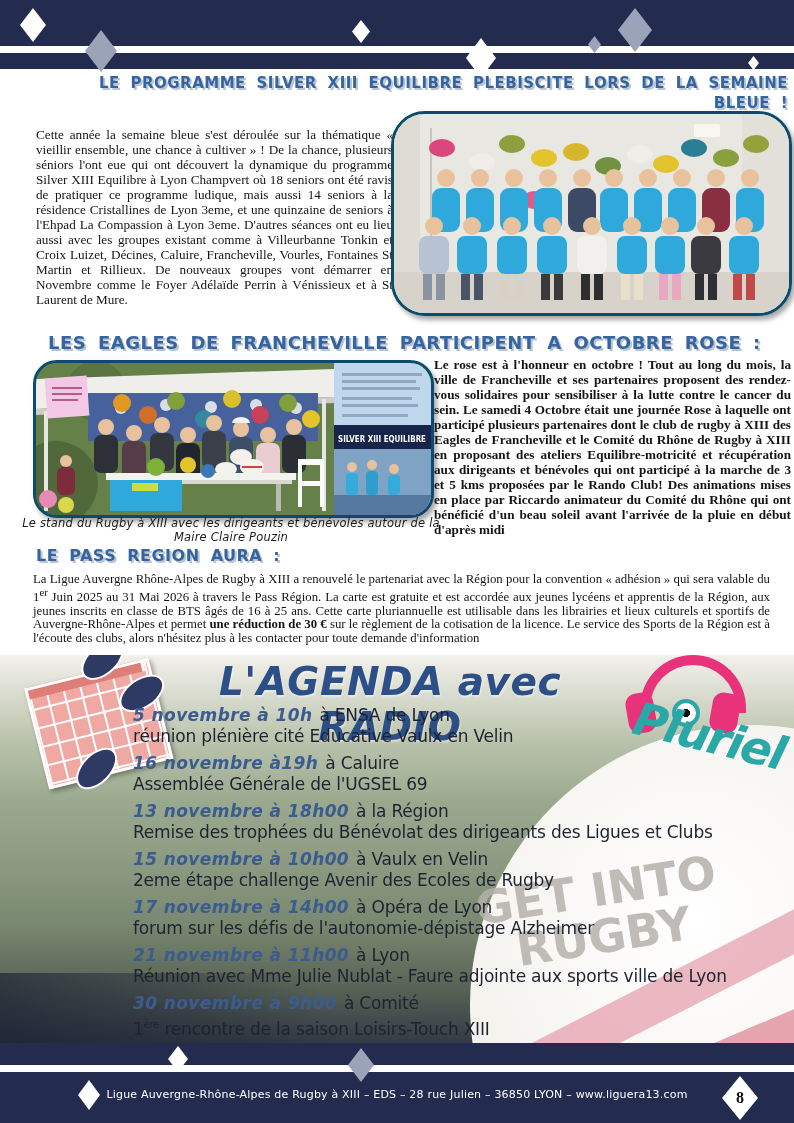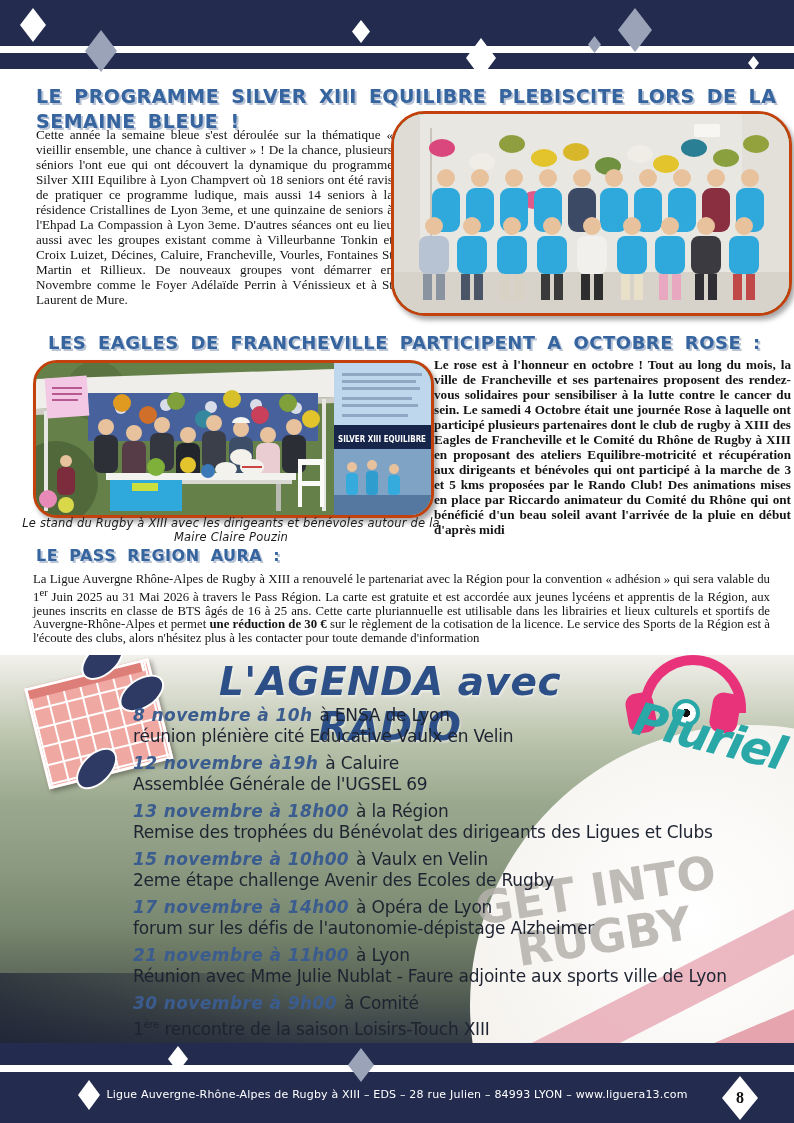--- a/index.html
+++ b/index.html
@@ -18,32 +18,32 @@
   .band-footer { top:1072px; height:51px; }
   .dia { position:absolute; clip-path:polygon(50% 0,100% 50%,50% 100%,0 50%); }
   .dia.white { background:#ffffff; }
   .dia.gray  { background:#9aa3b8; }
   
   .sec-title {
     position:absolute; font-family:"DejaVu Sans", sans-serif;
     font-weight:bold; color:#35649e; letter-spacing:.5px; word-spacing:5px;
     text-shadow:2px 2px 0 #b9c4d6; line-height:1.3;
   }
-  .title-1 { left:36px; top:84px; width:752px; font-size:19px; }
+  .title-1 { left:36px; top:74px; width:752px; font-size:15px;text-align:right; }
   .title-2 { left:36px; top:331px; width:752px; font-size:18px;margin-left:12px; }
   .title-3 { left:36px; top:546px; width:752px; font-size:16px; }
   
   .para { position:absolute; text-align:justify; font-size:13.2px; line-height:15px; color:#141414; }
   .para-1 { left:36px; top:127px; width:357px; }
   .para-2 { left:434px; top:357px; width:357px;font-weight:bold; }
   .para-3 { left:33px; top:573px; width:737px; font-size:12.8px; line-height:13.4px; }
   .para-3 b { font-weight:bold; }
   
   .photo {
-    position:absolute; border:3px solid #c2410c; overflow:hidden;
+    position:absolute; border:3px solid #0c4a6e; overflow:hidden;
     box-shadow:3px 4px 5px rgba(0,0,0,.35); background:#22c55e;
   }
   .photo-1 { left:391px; top:111px; width:395px; height:199px; border-radius:34px; }
   .photo-2 { left:33px; top:360px; width:395px; height:152px; border-radius:24px; }
   .photo svg { display:block; width:100%; height:100%; }
   .caption {
     position:absolute; text-align:center; font-family:"DejaVu Sans", sans-serif;
     font-size:11.5px; line-height:13.5px; color:#1a1a1a; letter-spacing:.2px;
   }
   .caption-1 { left:368px; top:315px; width:426px; }
@@ -359,25 +359,25 @@
     <div class="pluriel">
       <div class="hp-band"></div>
       <div class="hp-ear l"></div>
       <div class="hp-ear r"></div>
       <div class="p-eye"></div>
       <div class="pl-text">Pluriel</div>
     </div>
 
     <div class="events">
       <div class="event">
-        <div class="e-line"><span class="e-date">8 novembre à 10h</span><span class="e-loc">à ENSA de Lyon</span></div>
+        <div class="e-line"><span class="e-date">5 novembre à 10h</span><span class="e-loc">à ENSA de Lyon</span></div>
         <div class="e-line e-desc">réunion plénière cité Educative Vaulx en Velin</div>
       </div>
       <div class="event">
-        <div class="e-line"><span class="e-date">12 novembre à19h</span><span class="e-loc">à Caluire</span></div>
+        <div class="e-line"><span class="e-date">16 novembre à19h</span><span class="e-loc">à Caluire</span></div>
         <div class="e-line e-desc">Assemblée Générale de l'UGSEL 69</div>
       </div>
       <div class="event">
         <div class="e-line"><span class="e-date">13 novembre à 18h00</span><span class="e-loc">à la Région</span></div>
         <div class="e-line e-desc">Remise des trophées du Bénévolat des dirigeants des Ligues et Clubs</div>
       </div>
       <div class="event">
         <div class="e-line"><span class="e-date">15 novembre à 10h00</span><span class="e-loc">à Vaulx en Velin</span></div>
         <div class="e-line e-desc">2eme étape challenge Avenir des Ecoles de Rugby</div>
       </div>
@@ -395,18 +395,18 @@
       </div>
     </div>
   </div>
 
   <div class="band band-bot-1"></div>
   <div class="band band-bot-white" style="background:#fff;"></div>
   <div class="band band-footer"></div>
   <div class="dia white" style="left:168px;top:1046px;width:20px;height:26px;"></div>
   <div class="dia gray" style="left:348px;top:1048px;width:26px;height:34px;"></div>
   <div class="dia white" style="left:78px;top:1080px;width:22px;height:30px;z-index:4;"></div>
-  <div class="footer-text">Ligue Auvergne-Rhône-Alpes de Rugby à XIII – EDS – 28 rue Julien – 84993  LYON  – www.liguera13.com</div>
+  <div class="footer-text">Ligue Auvergne-Rhône-Alpes de Rugby à XIII – EDS – 28 rue Julien – 36850  LYON  – www.liguera13.com</div>
   <div class="page-dia">
     <span>8</span>
   </div>
 
 </div>
 
 </body></html>

